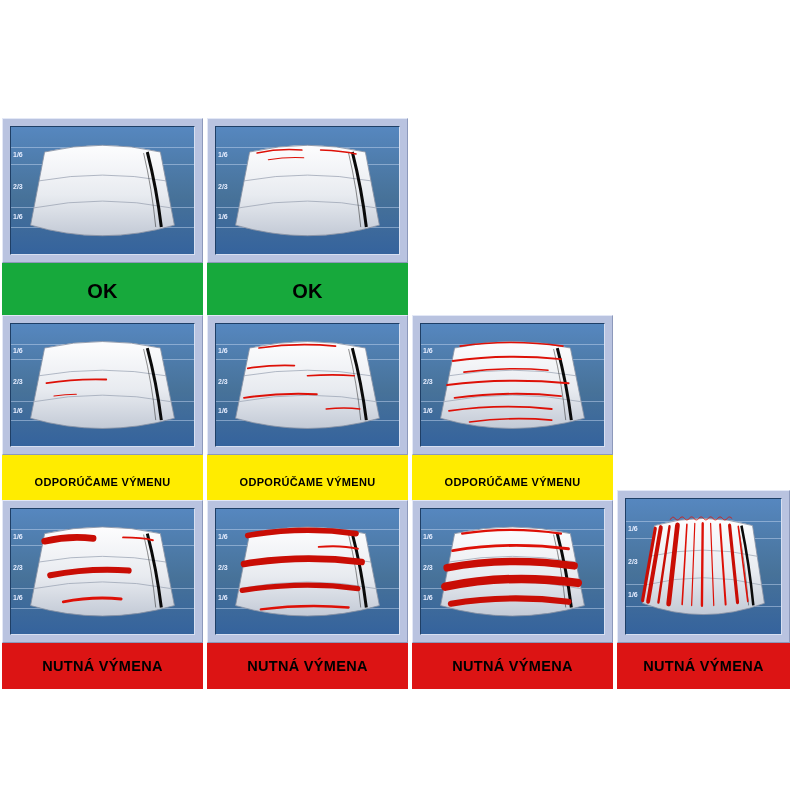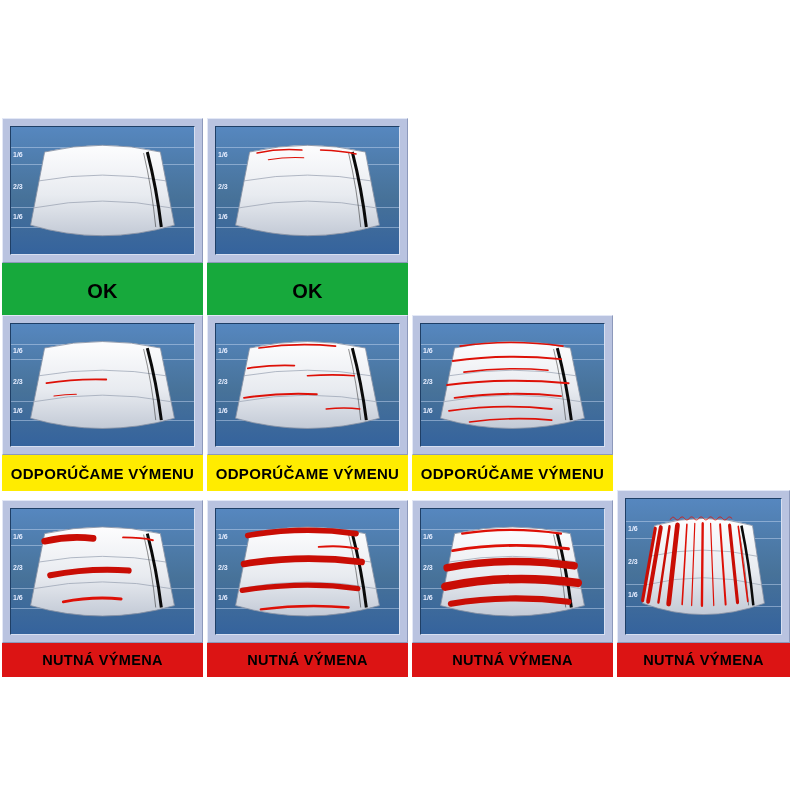--- a/index.html
+++ b/index.html
@@ -25,22 +25,22 @@
 
   svg.sweep { position:absolute; left:0; top:0; width:100%; height:100%; display:block; }
 
   .bar { display:flex; align-items:center; justify-content:center;
          font-weight:bold; color:#000; letter-spacing:.3px; }
   .bar.g { background:#17a93c; }
   .bar.y { background:#ffec00; }
   .bar.r { background:#dc1414; }
 
   .r1 .panel { height:145px; }  .r1 .bar { height:56px; font-size:20px; }
-  .r2 .panel { height:140px; }  .r2 .bar { height:36px; font-size:15px; }
-  .r3 .panel { height:143px; }  .r3 .bar { height:34px; font-size:14.5px; }
+  .r2 .panel { height:140px; }  .r2 .bar { height:53px; font-size:11px; }
+  .r3 .panel { height:143px; }  .r3 .bar { height:46px; font-size:14.5px; }
   .r3.tall .panel { height:153px; }
 
   .streak { stroke:#dd1007; fill:none; stroke-linecap:round; }
   .smear  { stroke:#c90d05; fill:none; stroke-linecap:round; }
 </style>
 </head>
 <body>
 
 <svg width="0" height="0" style="position:absolute">
   <defs>

